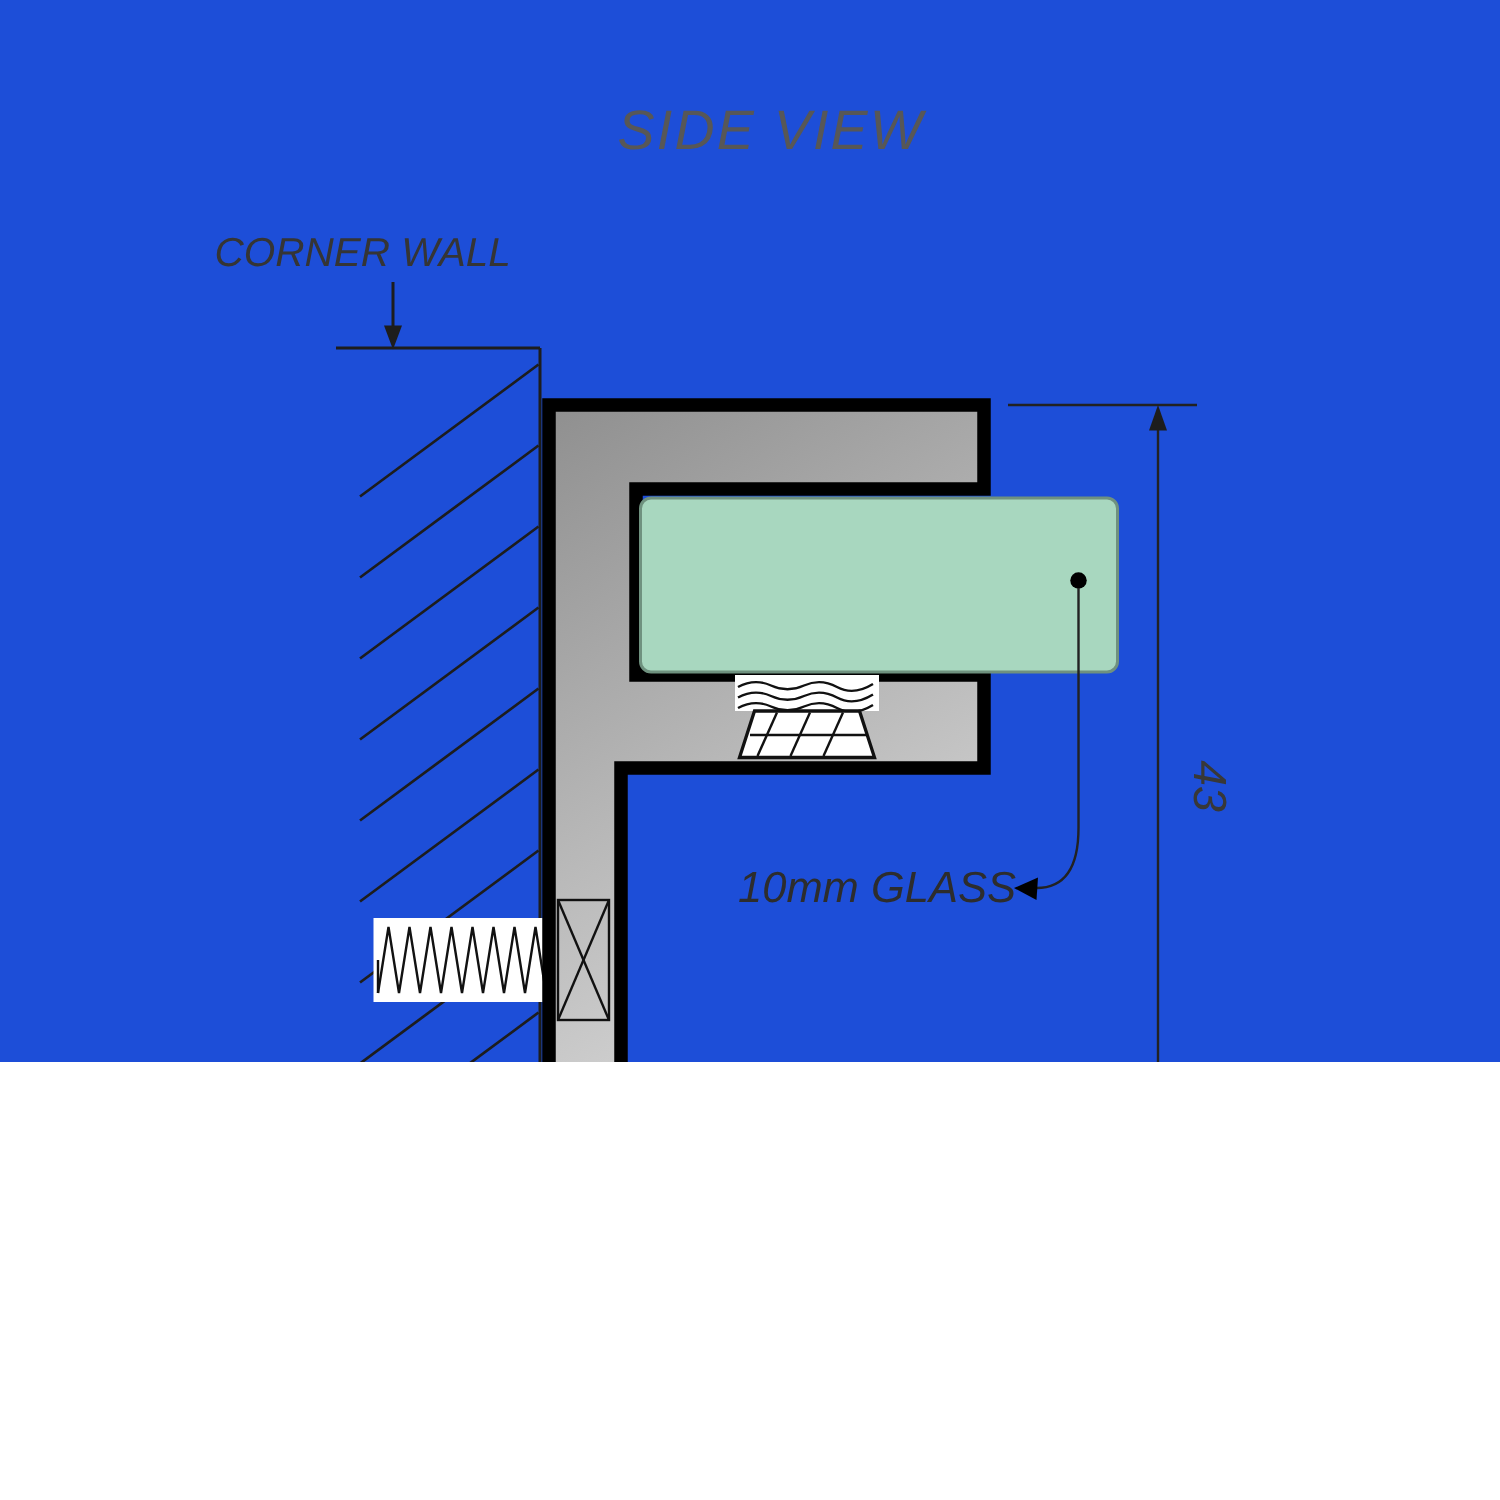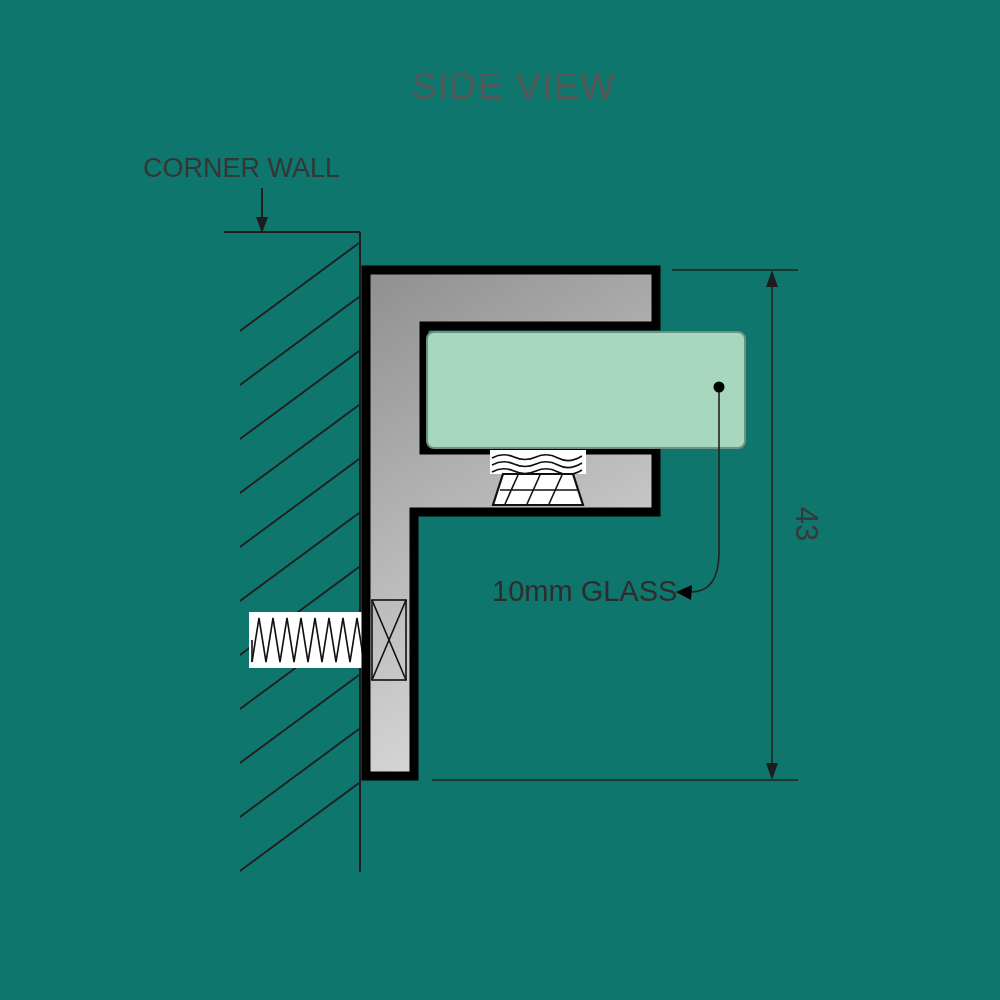--- a/index.html
+++ b/index.html
@@ -1,21 +1,22 @@
 <!DOCTYPE html>
 <html><head>
 <meta charset="utf-8">
 <style>
   html, body { margin: 0; padding: 0; background: #ffffff; }
   .canvas {
     position: relative;
     width: 1000px;
-    height: 1000px;
-    background: #0f766e;
+    height: 708px;
+    background: #1d4ed8;
     font-family: "Liberation Sans", sans-serif;
+    font-style: italic;
   }
   svg text { font-family: "Liberation Sans", sans-serif; }
   .title-text { font-size: 37px; letter-spacing: 1.5px; }
   .label-text { font-size: 27px; fill: #353535; }
   .glass-label-text { font-size: 29px; fill: #2d2d2d; }
   .dim-text { font-size: 31px; fill: #383838; }
   .thin-line { stroke: #1d1d1d; stroke-width: 2; fill: none; }
   .hatch-line { stroke: #1d1d1d; stroke-width: 1.8; }
   .detail-line { stroke: #111; stroke-width: 1.6; fill: none; }
   .dim-line { stroke: #222; stroke-width: 1.6; fill: none; }

